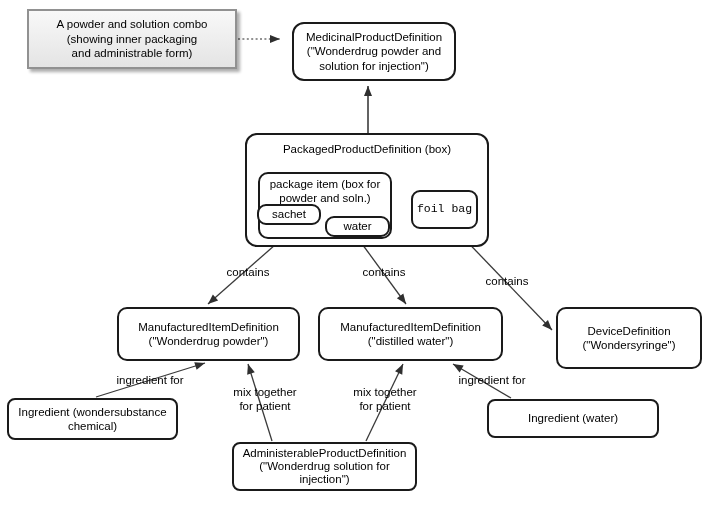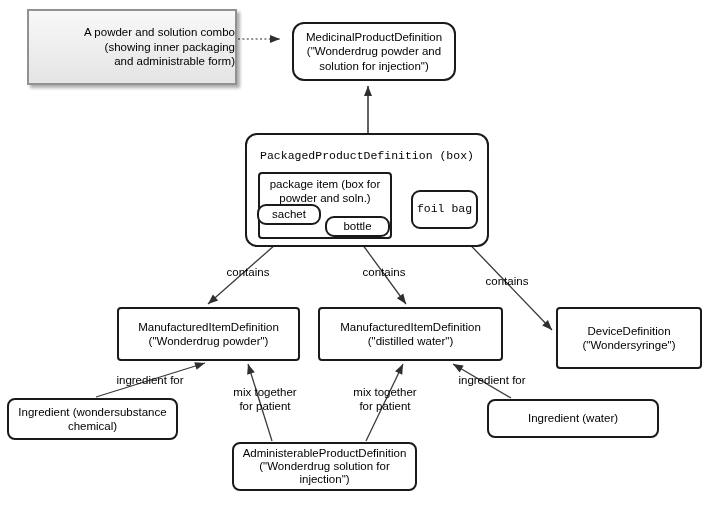--- a/index.html
+++ b/index.html
@@ -10,39 +10,39 @@
     font-family:"Liberation Sans",sans-serif;
     font-size:11.5px;
     color:#000;
     overflow:hidden;
   }
   svg.edges{position:absolute;left:0;top:0;width:721px;height:512px;}
   .node{
     position:absolute;
     background:#ffffff;
     border:2px solid #1a1a1a;
-    border-radius:4px;
+    border-radius:10px;
     display:flex;flex-direction:column;
     align-items:center;justify-content:center;
     text-align:center;
     line-height:1.22;
     box-sizing:border-box;
   }
   .node.small{border-radius:9px;}
   .node.container{justify-content:flex-start;border-radius:12px;}
-  .node.container .title{margin-top:14px;font-family:Liberation Mono, monospace;}
+  .node.container .title{margin-top:7px;}
   .node.toptext{justify-content:flex-start;padding-top:3px;}
   .note{
     position:absolute;
-    left:27px;top:9px;width:210px;height:76px;
+    left:27px;top:9px;width:210px;height:60px;
     background:linear-gradient(#f8f8f8,#e4e4e4);
     border:2px solid #919191;
     box-shadow:3px 3px 3px rgba(0,0,0,0.32);
     display:flex;flex-direction:column;
-    align-items:flex-end;justify-content:center;
+    align-items:center;justify-content:center;
     text-align:center;line-height:1.3;
     box-sizing:border-box;
   }
   .edge-label{
     position:absolute;
     transform:translate(-50%,-50%);
     white-space:nowrap;
     text-align:center;
     line-height:1.25;
   }
@@ -87,21 +87,21 @@
 
   <div class="node toptext" style="left:258px;top:172px;width:134px;height:67px;">
     <div>package item (box for</div>
     <div>powder and soln.)</div>
   </div>
 
   <div class="node small" style="left:257px;top:204px;width:64px;height:21px;">
     <div>sachet</div>
   </div>
   <div class="node small" style="left:325px;top:216px;width:65px;height:21px;">
-    <div>bottle</div>
+    <div>water</div>
   </div>
 
   <div class="node small" style="left:411px;top:190px;width:67px;height:39px;font-family:Liberation Mono, monospace;">
     <div>foil bag</div>
   </div>
 
   <div class="node" style="left:117px;top:307px;width:183px;height:54px;">
     <div>ManufacturedItemDefinition</div>
     <div>("Wonderdrug powder")</div>
   </div>

